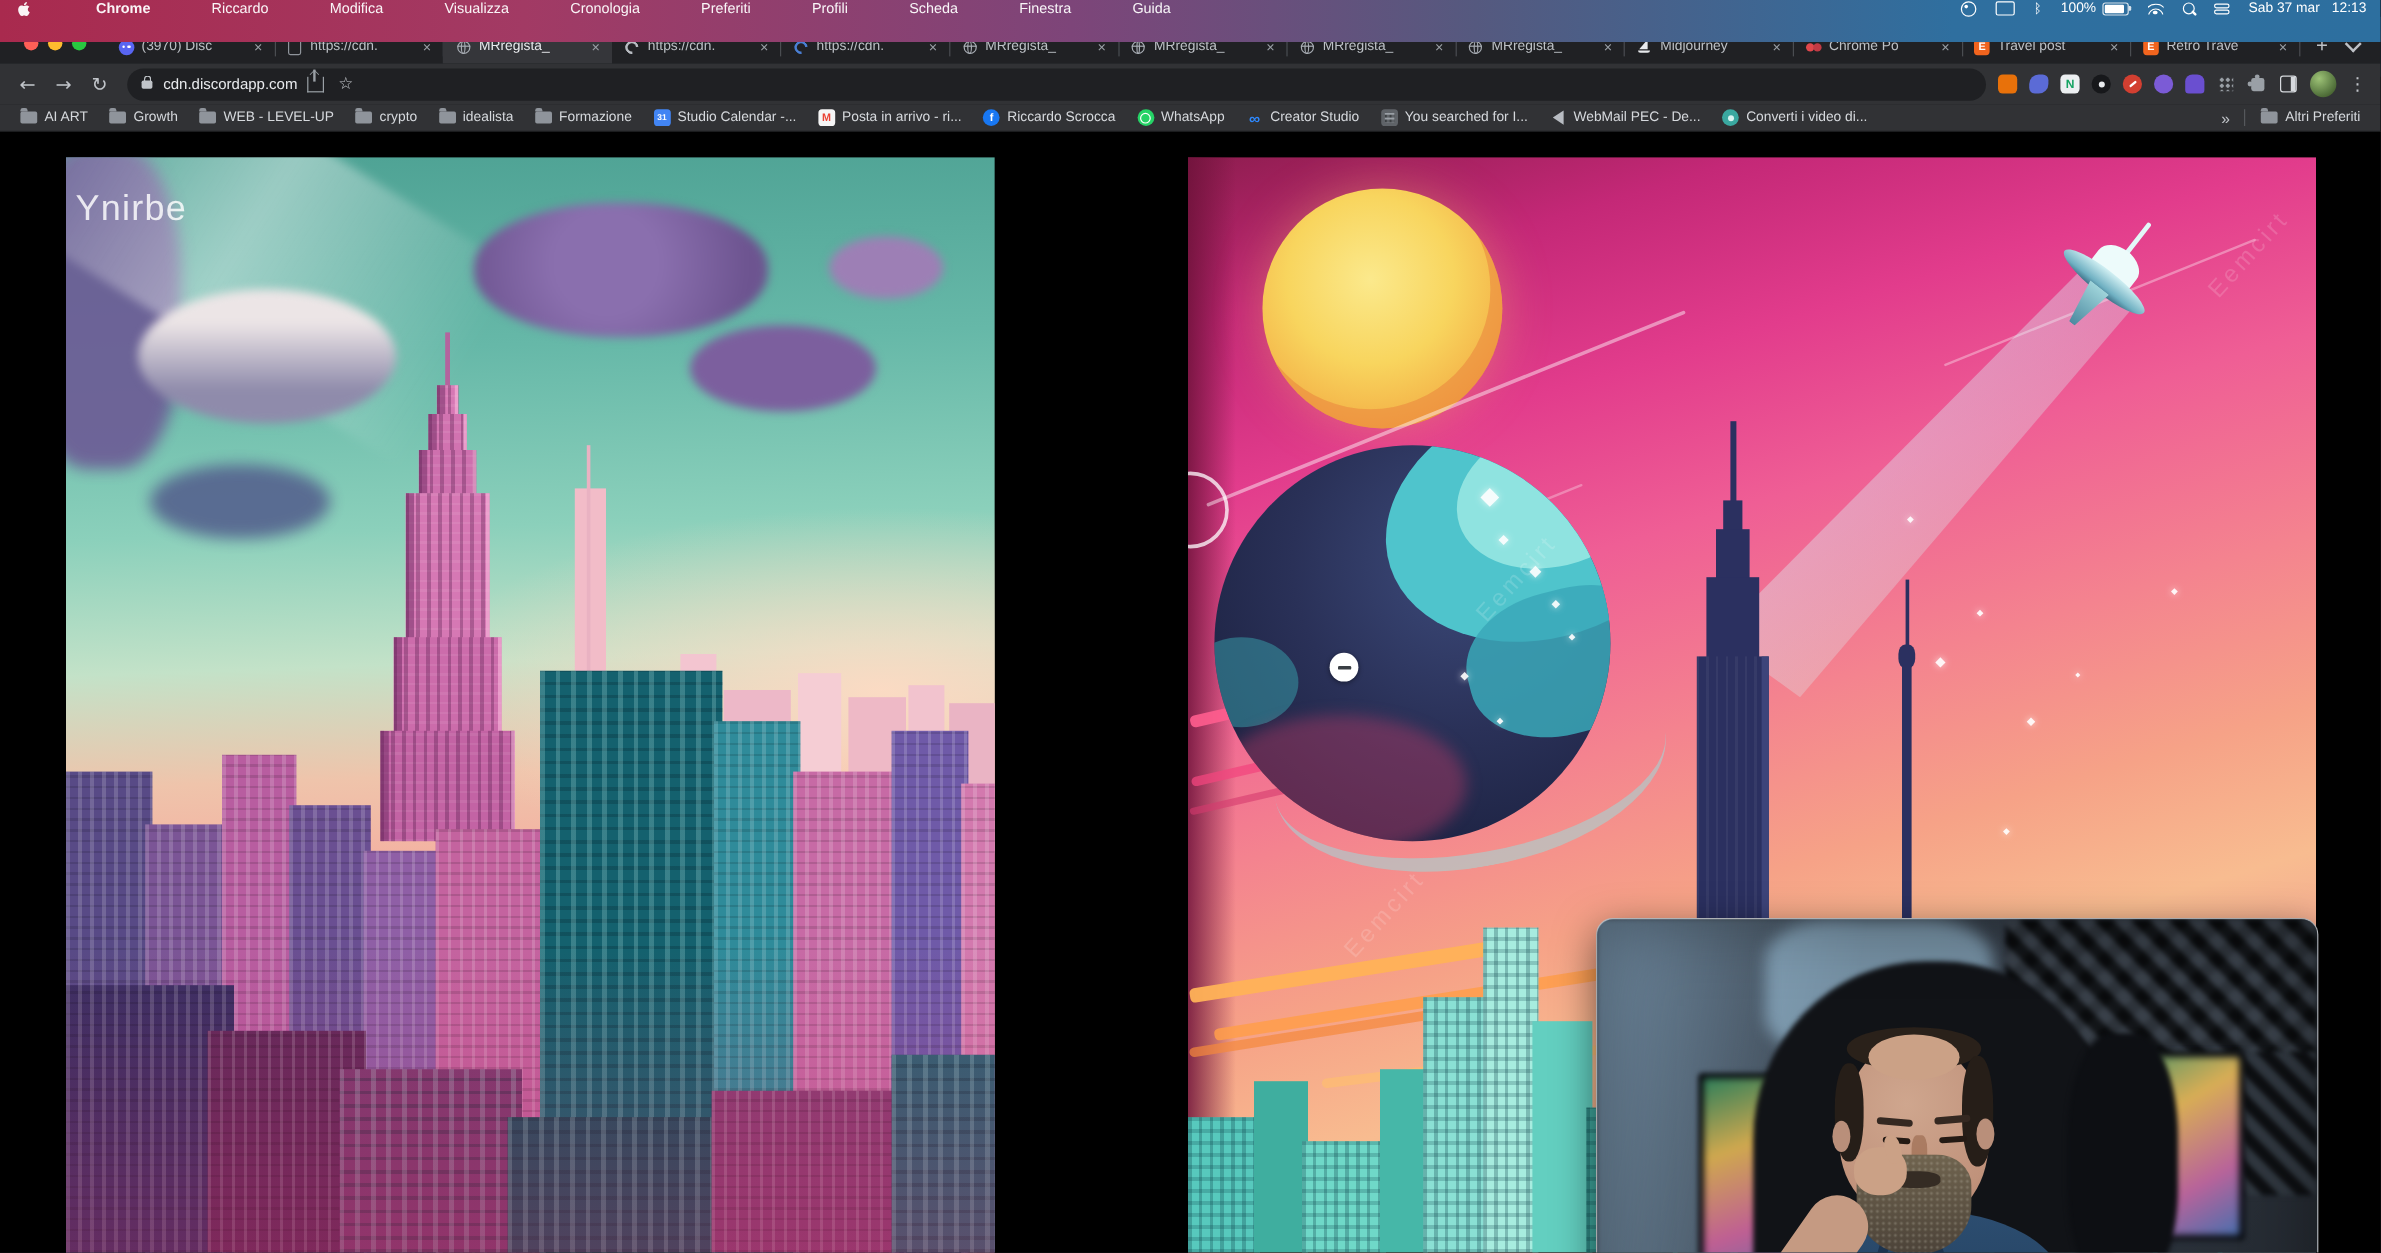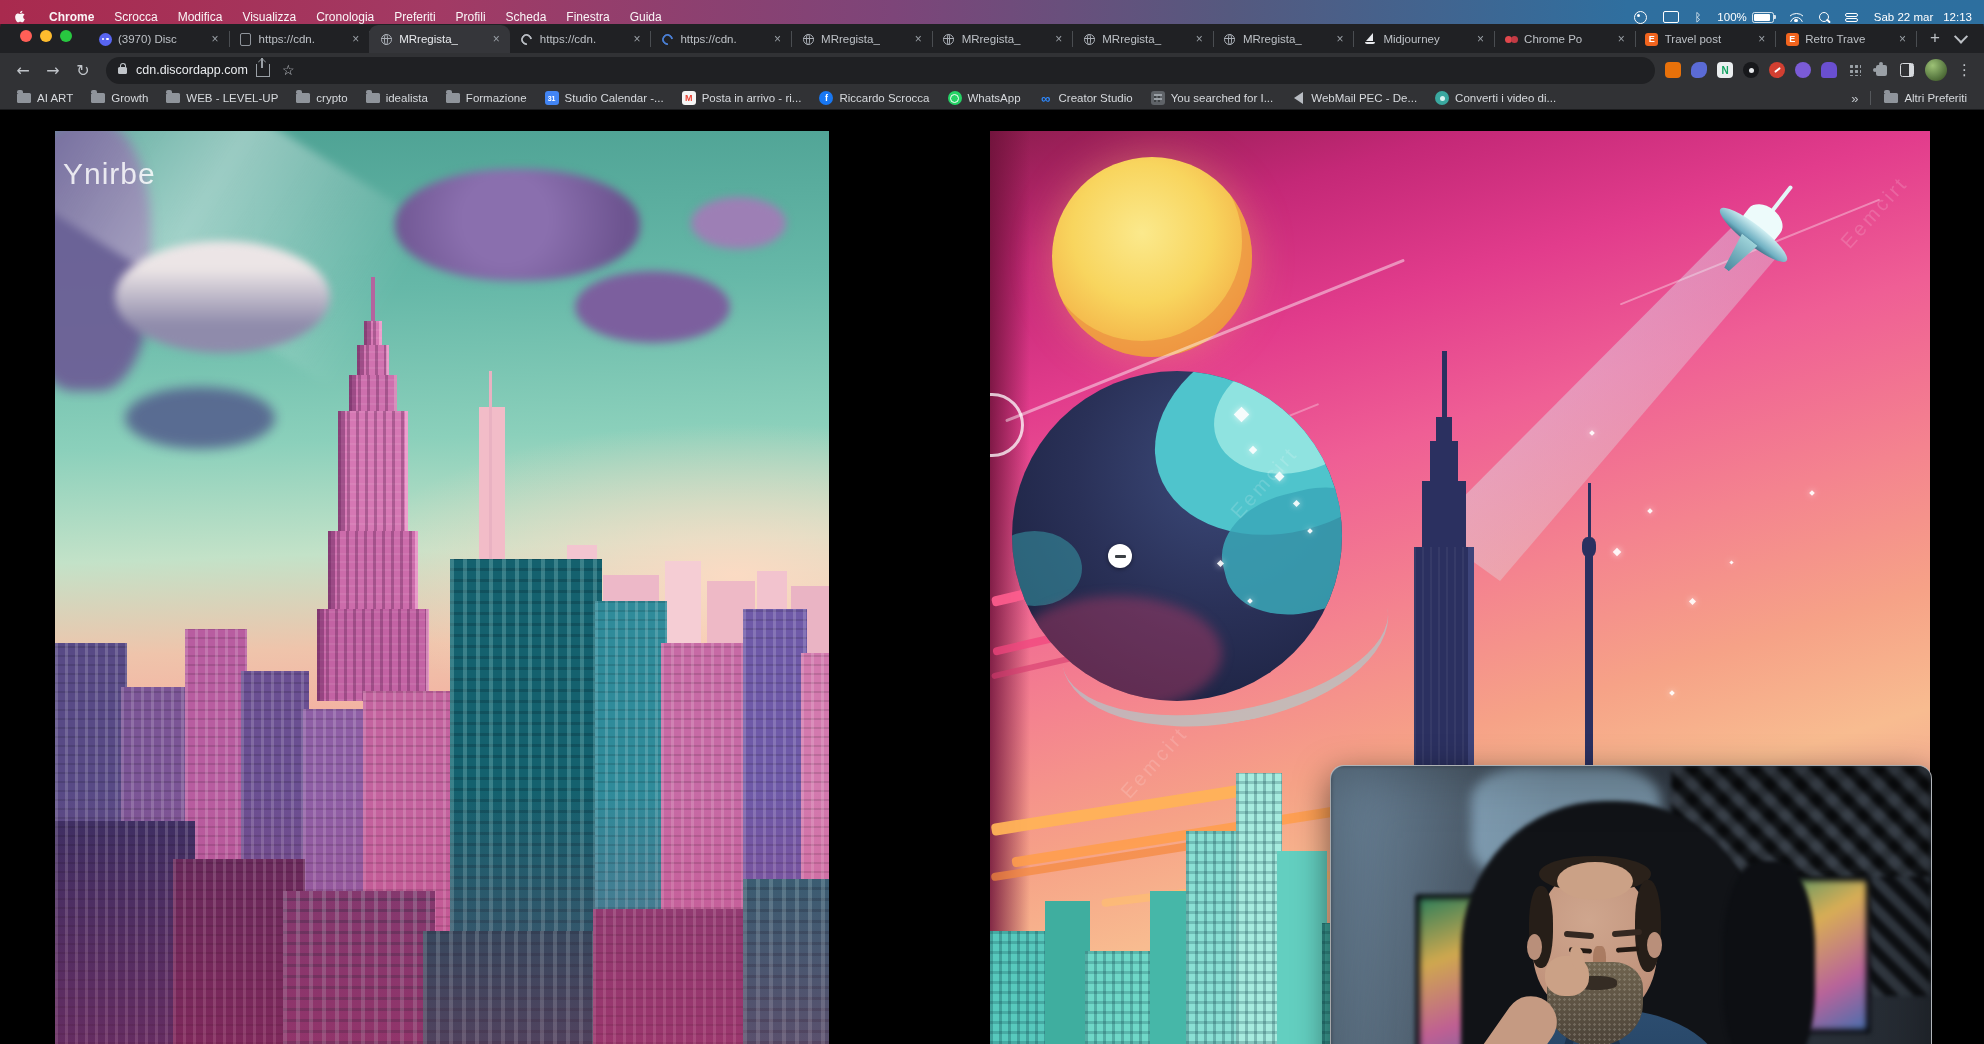--- a/index.html
+++ b/index.html
@@ -1,22 +1,22 @@
 <!DOCTYPE html>
 <html><head>
 <meta charset="utf-8">
 <style>
   html,body{margin:0;padding:0;background:#000;}
   .stage{position:relative;width:1984px;height:1044px;overflow:hidden;background:#000;
          font-family:"Liberation Sans","DejaVu Sans",sans-serif;-webkit-font-smoothing:antialiased;}
   .abs{position:absolute;}
   
-  .menubar{position:absolute;left:0;top:0;width:100%;height:24px;display:flex;align-items:flex-end;
+  .menubar{position:absolute;left:0;top:0;width:100%;height:35px;display:flex;align-items:flex-start;
            background:linear-gradient(90deg,#a92a4e 0%,#a23a64 22%,#7d4579 45%,#55597f 62%,#2f6f9f 82%,#2d6f9f 100%);
-           color:#fff;font-size:12px;z-index:50;}
+           color:#fff;font-size:12px;z-index:50;gap:31px;}
   .menubar .mi{padding:0 10px;white-space:nowrap;opacity:.95;}
   .menubar .mi.b{font-weight:bold;}
   .mb-right{margin-left:auto;display:flex;align-items:center;gap:16px;padding-right:12px;font-size:11.5px;}
   .mbico{display:inline-flex;align-items:center;justify-content:center;height:14px;}
   
   .wallpaper{position:absolute;left:0;top:14px;width:100%;height:50px;
              background:linear-gradient(90deg,#58152c 0%,#4a1e44 40%,#173c57 100%);}
   .cwin{position:absolute;left:0;top:19px;width:1984px;height:1025px;background:#202124;border-radius:10px 10px 0 0;overflow:hidden;}
   .tabstrip{position:absolute;left:0;top:0;width:100%;height:34px;background:#202124;display:flex;align-items:flex-end;}
   .lights{position:absolute;left:20px;top:11px;display:flex;gap:8px;}
@@ -78,21 +78,21 @@
 <div class="stage">
 
   <div class="menubar">
     <span class="mi" style="padding:0 12px 0 14px;">
       <svg width="13" height="15" viewBox="0 0 16 17" style="display:block;fill:#fff;">
         <path d="M11.3 9.1c0-1.8 1.5-2.7 1.6-2.8-.9-1.3-2.2-1.4-2.7-1.5-1.1-.1-2.2.7-2.8.7-.6 0-1.5-.7-2.4-.7-1.2 0-2.4.7-3 1.8-1.3 2.2-.3 5.5.9 7.3.6.9 1.3 1.9 2.3 1.8.9 0 1.3-.6 2.4-.6s1.4.6 2.4.6 1.6-.9 2.2-1.8c.7-1 1-2 1-2.1-.1 0-1.9-.7-1.9-2.7z"></path>
         <path d="M9.6 3.6c.5-.6.8-1.5.7-2.3-.7 0-1.6.5-2.1 1.1-.5.5-.9 1.4-.8 2.2.9.1 1.7-.4 2.2-1z"></path>
       </svg>
     </span>
     <span class="mi b">Chrome</span>
-    <span class="mi">Scrocca</span>
+    <span class="mi">Riccardo</span>
     <span class="mi">Modifica</span>
     <span class="mi">Visualizza</span>
     <span class="mi">Cronologia</span>
     <span class="mi">Preferiti</span>
     <span class="mi">Profili</span>
     <span class="mi">Scheda</span>
     <span class="mi">Finestra</span>
     <span class="mi">Guida</span>
     <div class="mb-right">
       <span class="mbico">
@@ -122,21 +122,21 @@
           <span style="width:8px;height:8px;border:1.6px solid #fff;border-radius:50%;display:inline-block;position:relative;">
             <span style="position:absolute;left:6.5px;top:7px;width:5px;height:1.7px;background:#fff;transform:rotate(45deg);border-radius:1px;"></span>
           </span>
         </span>
       <span class="mbico">
           <span style="width:13px;height:9px;display:inline-block;position:relative;">
             <span style="position:absolute;left:0;top:0;width:13px;height:4px;border:1px solid #fff;border-radius:3px;box-sizing:border-box;"></span>
             <span style="position:absolute;left:0;top:5.5px;width:13px;height:4px;border:1px solid #fff;border-radius:3px;box-sizing:border-box;"></span>
           </span>
         </span>
-      <span>Sab 22 mar</span>
+      <span>Sab 37 mar</span>
       <span style="margin-left:-6px;">12:13</span>
     </div>
   </div>
 
   <div class="wallpaper"></div>
 
   <div class="cwin">
 
     <div class="tabstrip">
       <div class="lights">

